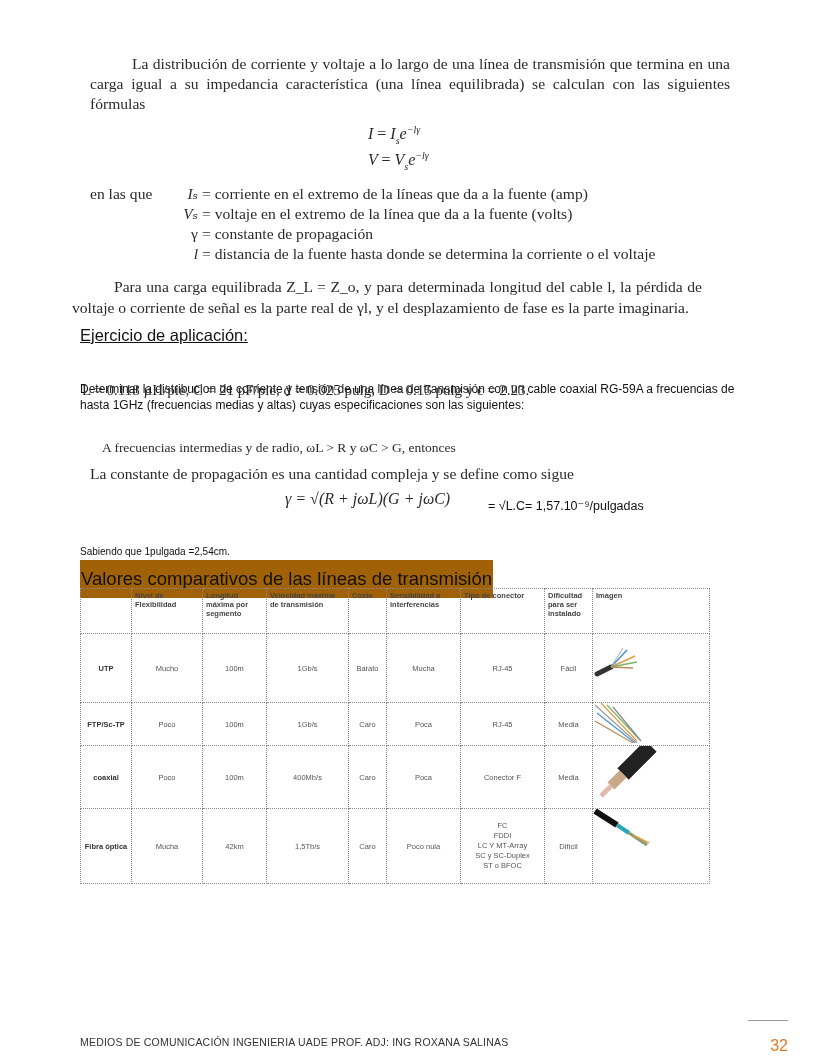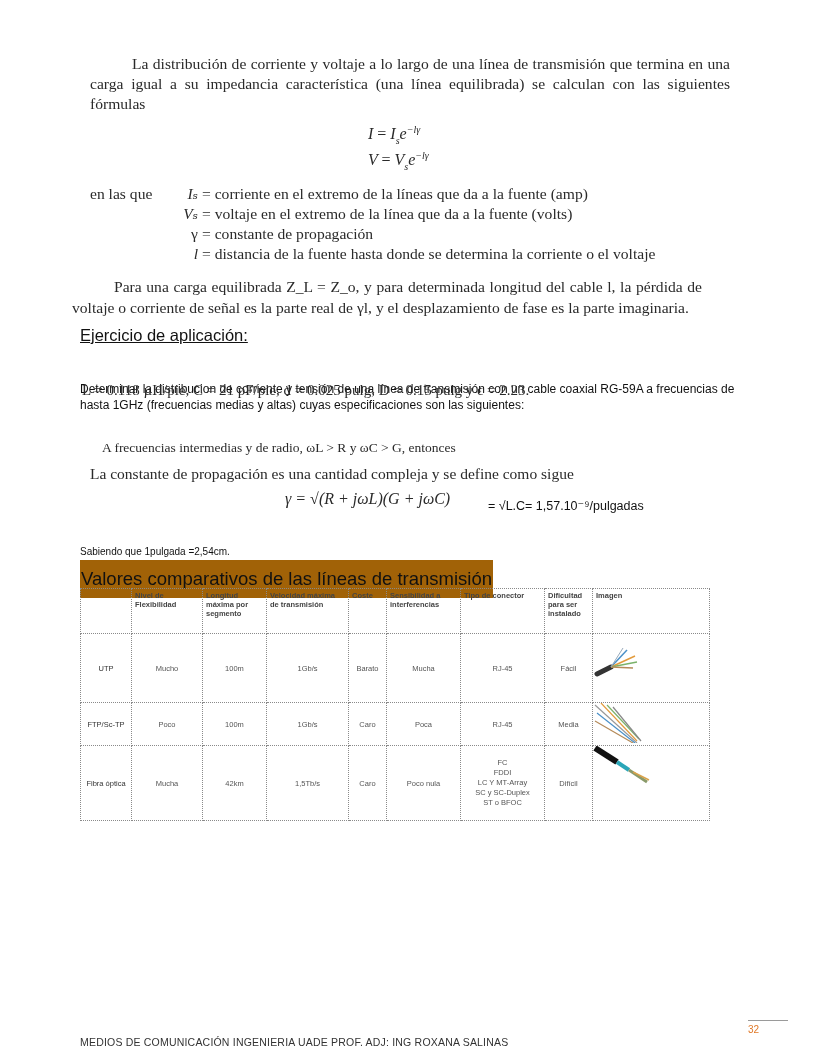--- a/index.html
+++ b/index.html
@@ -23,24 +23,24 @@
   .p3 { left: 102px; top: 440px; font-size: 13.5px; }
   .p4 { left: 90px; top: 465px; font-size: 15.5px; }
   .gamma { left: 285px; top: 490px; font-size: 16px; }
   .gamma-res { left: 488px; top: 498px; font-size: 12.5px; }
   .sabiendo { left: 80px; top: 532px; font-size: 10px; margin-top: 14px; }
   .h-val { left: 80px; top: 560px; font-size: 18.5px; background: #a16207; padding: 8px 1px; line-height: 22px; }
   table.cmp { position: absolute; left: 80px; top: 588px; border-collapse: collapse; table-layout: fixed; font-family: "Liberation Sans", "DejaVu Sans", sans-serif; font-size: 7.5px; color: #555; }
   table.cmp td, table.cmp th { border: 1px dotted #8a8a8a; padding: 2px 3px; }
   table.cmp th { text-align: left; vertical-align: top; font-weight: bold; color: #444; height: 40px; }
   table.cmp td { text-align: center; vertical-align: middle; }
-  table.cmp td.rowhead { font-weight: normal; color: #333; margin-left: 32px; }
+  table.cmp td.rowhead { font-weight: bold; color: #333; margin-left: 32px; }
   table.cmp td.img { padding: 0; text-align: left; }
   .footer { left: 80px; top: 1036px; font-size: 10.5px; color: #333; letter-spacing: 0.2px; }
-  .pagenum { left: 748px; top: 1020px; width: 40px; border-top: 1px solid #9a9a9a; text-align: left; font-size: 10px; color: #e07a2a; padding-top: 3px; }
+  .pagenum { left: 748px; top: 1020px; width: 40px; border-top: 1px solid #9a9a9a; text-align: right; font-size: 16px; color: #e07a2a; padding-top: 16px; }
 </style>
 </head>
 <body>
 
 <div class="abs serif p1"><span class="indent"></span><span>La distribución de corriente y voltaje a lo largo de una línea de transmisión que termina en una carga igual a su impedancia característica (una línea equilibrada) se calculan con las siguientes fórmulas</span></div>
 
 <div class="abs serif eq" style="left:368px;top:124px;">
   <span>I</span> <span style="font-style:normal">=</span> <span>I</span><sub>s</sub><span>e</span><sup>−lγ</sup>
 </div>
 <div class="abs serif eq" style="left:368px;top:150px;">
@@ -143,20 +143,37 @@
         <svg width="116" height="40" viewBox="0 0 116 40">
           <line x1="2" y1="2" x2="44" y2="40" stroke="#999" stroke-width="1.2"></line>
           <line x1="8" y1="0" x2="44" y2="38" stroke="#e39b3c" stroke-width="1.2"></line>
           <line x1="14" y1="2" x2="46" y2="36" stroke="#7bb26a" stroke-width="1.2"></line>
           <line x1="4" y1="10" x2="42" y2="40" stroke="#4a90c8" stroke-width="1.2"></line>
           <line x1="20" y1="4" x2="48" y2="38" stroke="#888" stroke-width="1.2"></line>
           <line x1="2" y1="18" x2="40" y2="40" stroke="#b58b5a" stroke-width="1.2"></line>
         </svg>
       </td>
     </tr>
+    <tr style="height:63px">
+      <td class="rowhead">coaxial</td>
+      <td>Poco</td>
+      <td>100m</td>
+      <td>400Mb/s</td>
+      <td>Caro</td>
+      <td>Poca</td>
+      <td>Conector F</td>
+      <td>Media</td>
+      <td class="img">
+        <svg width="116" height="60" viewBox="0 0 116 60">
+          <line x1="58" y1="0" x2="30" y2="28" stroke="#222" stroke-width="16" stroke-linecap="butt"></line>
+          <line x1="30" y1="28" x2="18" y2="40" stroke="#c9a88a" stroke-width="10"></line>
+          <line x1="18" y1="40" x2="8" y2="50" stroke="#e2b9b0" stroke-width="5"></line>
+        </svg>
+      </td>
+    </tr>
     <tr style="height:75px">
       <td class="rowhead">Fibra óptica</td>
       <td>Mucha</td>
       <td>42km</td>
       <td>1,5Tb/s</td>
       <td>Caro</td>
       <td>Poco nula</td>
       <td style="white-space:pre-line;line-height:10px">FC
 FDDI
 LC Y MT-Array

